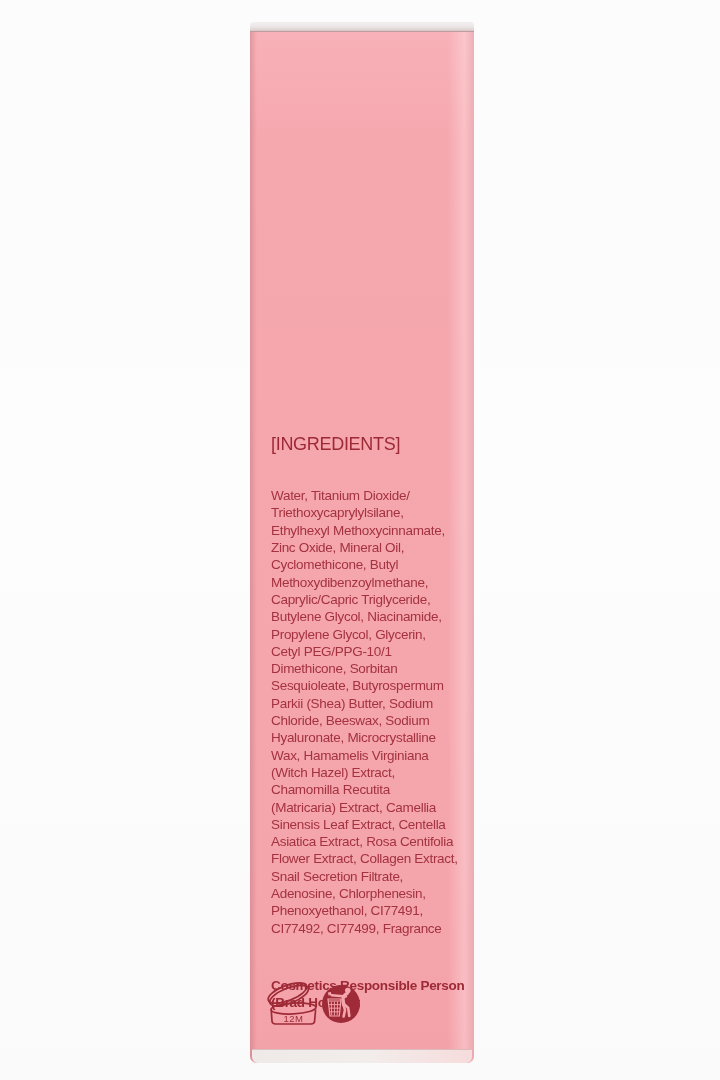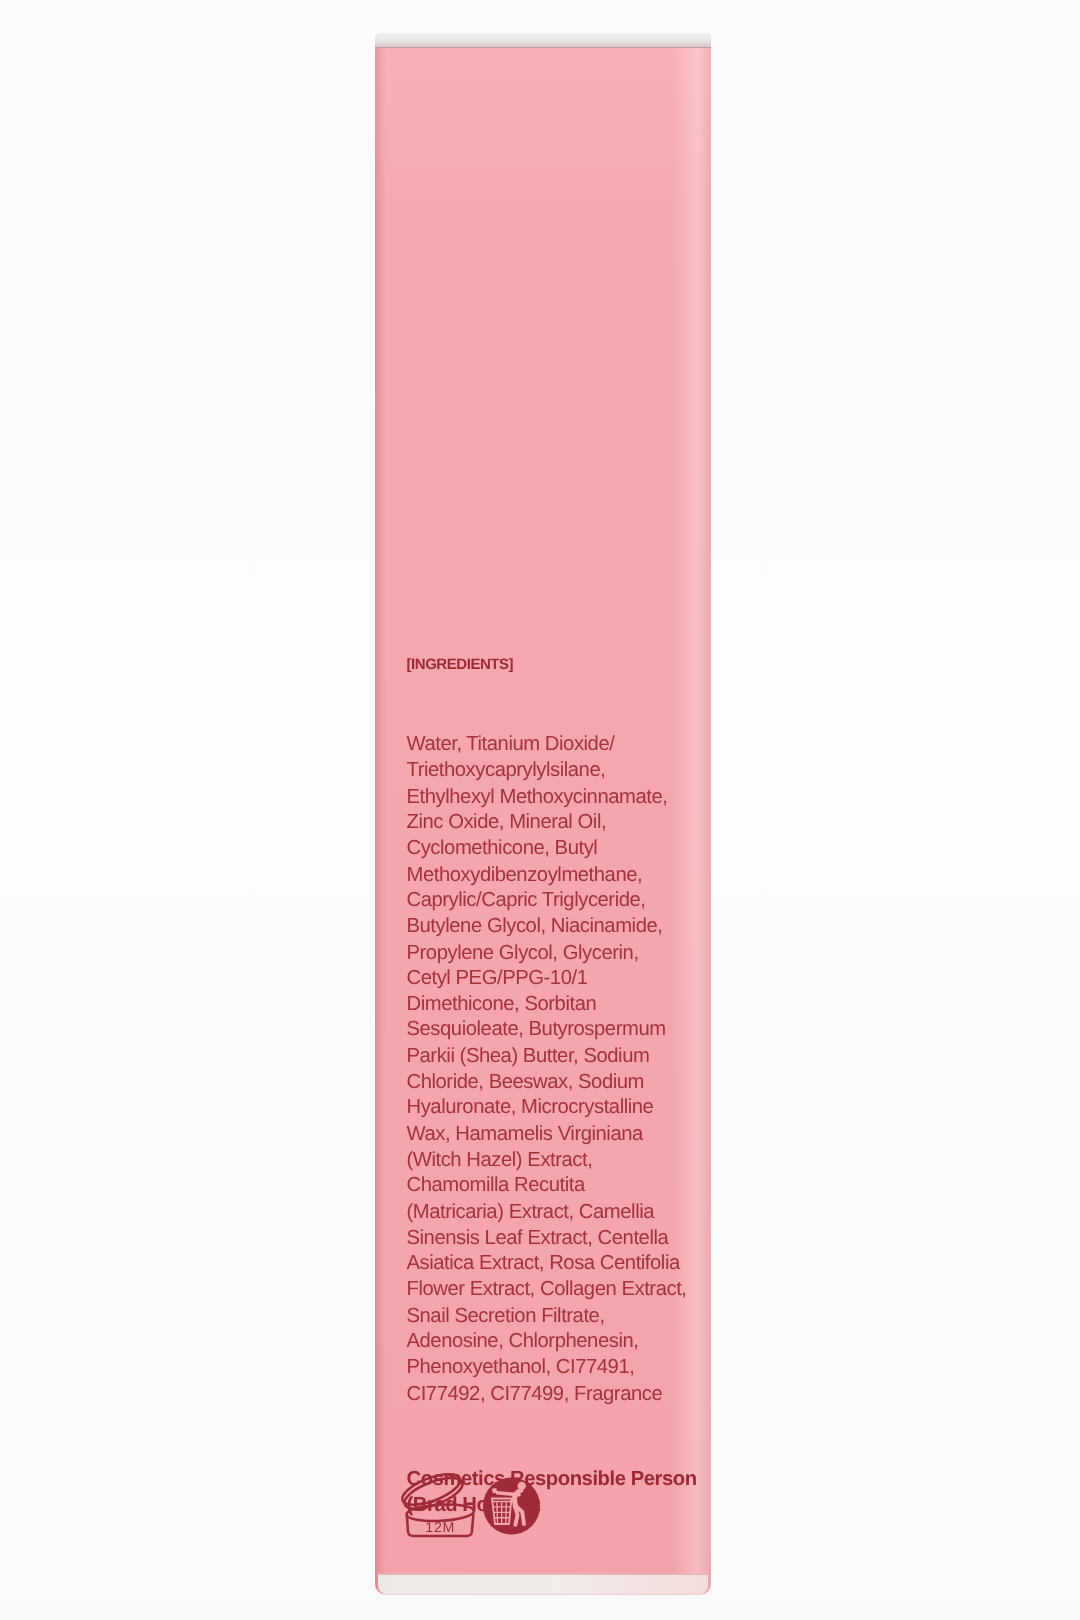--- a/index.html
+++ b/index.html
@@ -31,21 +31,21 @@
     background:linear-gradient(90deg,#efe9e8 0%,#f2ecea 55%,#f6dcdc 100%);
     border-top:1px solid rgba(190,140,145,.45);
     border-radius:0 0 6px 6px;
   }
   .text-block{
     position:absolute;left:21px;top:368px;width:200px;
     color:#a4323f;
     font-size:13.5px;line-height:17.3px;letter-spacing:-0.3px;
     white-space:pre;
   }
-  .ing-title{font-weight:bold;font-size:10px;color:#9d2935;line-height:18px;}
+  .ing-title{font-weight:normal;font-size:18px;color:#9d2935;line-height:18px;}
   .ing-body{white-space:pre;}
   .resp{font-weight:bold;color:#9d2935;margin-top:5px;white-space:pre;}
   .company{margin-top:3px;white-space:pre;}
   .icon-svg{position:absolute;}
   .pao-icon{left:16px;top:949px;}
   .tidyman-icon{left:71px;top:952px;}
 </style>
 </head>
 <body>
 

